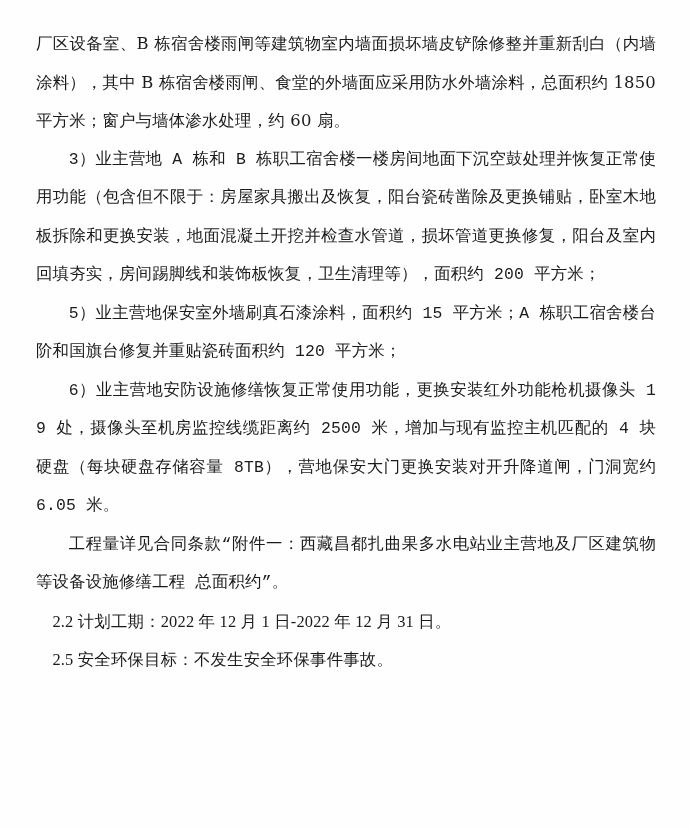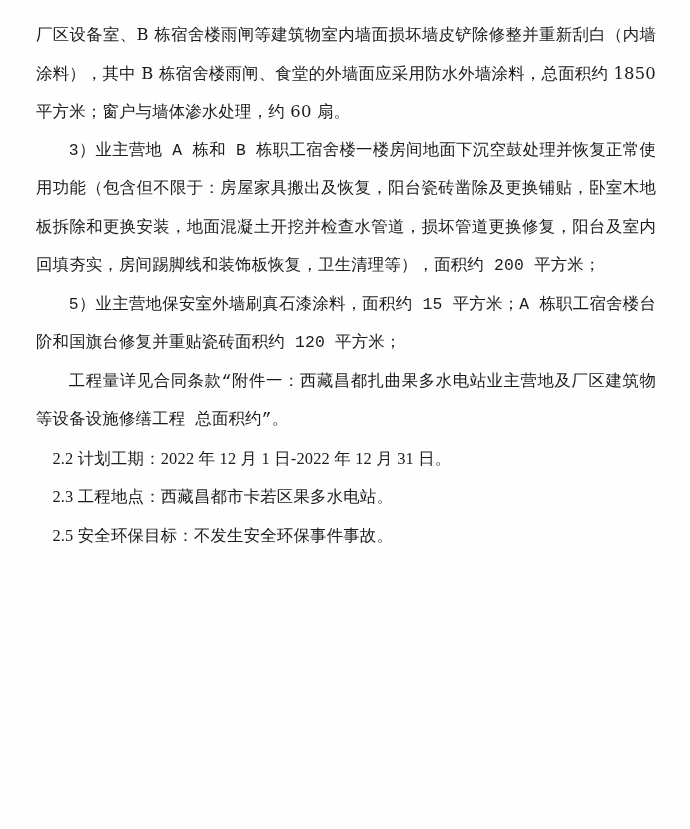--- a/index.html
+++ b/index.html
@@ -12,21 +12,21 @@
     height: 829px;
     overflow: hidden;
     font-family: "DejaVu Serif", "Liberation Serif", serif;
     color: #1b1b1b;
   }
   #page {
     position: relative;
     width: 690px;
     height: 829px;
     box-sizing: border-box;
-    padding: 16px 34px 0 36px;
+    padding: 25px 34px 0 36px;
     background: #fefefe;
   }
   .para {
     font-size: 16.4px;
     line-height: 38.5px;
     text-align: justify;
     text-justify: inter-ideograph;
     letter-spacing: 0.2px;
     margin: 0;
     word-break: break-all;
@@ -48,23 +48,23 @@
 
 <div id="page">
 
   <p class="para noindent">厂区设备室、B 栋宿舍楼雨闸等建筑物室内墙面损坏墙皮铲除修整并重新刮白（内墙涂料），其中 B 栋宿舍楼雨闸、食堂的外墙面应采用防水外墙涂料，总面积约 1850 平方米；窗户与墙体渗水处理，约 60 扇。</p>
 
   <p class="para indent2">3）业主营地 A 栋和 B 栋职工宿舍楼一楼房间地面下沉空鼓处理并恢复正常使用功能（包含但不限于：房屋家具搬出及恢复，阳台瓷砖凿除及更换铺贴，卧室木地板拆除和更换安装，地面混凝土开挖并检查水管道，损坏管道更换修复，阳台及室内回填夯实，房间踢脚线和装饰板恢复，卫生清理等），面积约 200 平方米；</p>
 
 
   <p class="para indent2">5）业主营地保安室外墙刷真石漆涂料，面积约 15 平方米；A 栋职工宿舍楼台阶和国旗台修复并重贴瓷砖面积约 120 平方米；</p>
 
+  <p class="para indent2">6）业主营地安防设施修缮恢复正常使用功能，更换安装红外功能枪机摄像头 19 处，摄像头至机房监控线缆距离约 2500 米，增加与现有监控主机匹配的 4 块硬盘（每块硬盘存储容量 8TB），营地保安大门更换安装对开升降道闸，门洞宽约 6.05 米。</p>
 
   <p class="para indent2">工程量详见合同条款“附件一：西藏昌都扎曲果多水电站业主营地及厂区建筑物等设备设施修缮工程 总面积约”。</p>
 
   <p class="para indent1">2.2 计划工期：2022 年 12 月 1 日-2022 年 12 月 31 日。</p>
 
-  <p class="para indent1">2.3 工程地点：西藏昌都市卡若区果多水电站。</p>
 
 
   <p class="para indent1">2.5 安全环保目标：不发生安全环保事件事故。</p>
 
 </div>
 
 </body></html>

